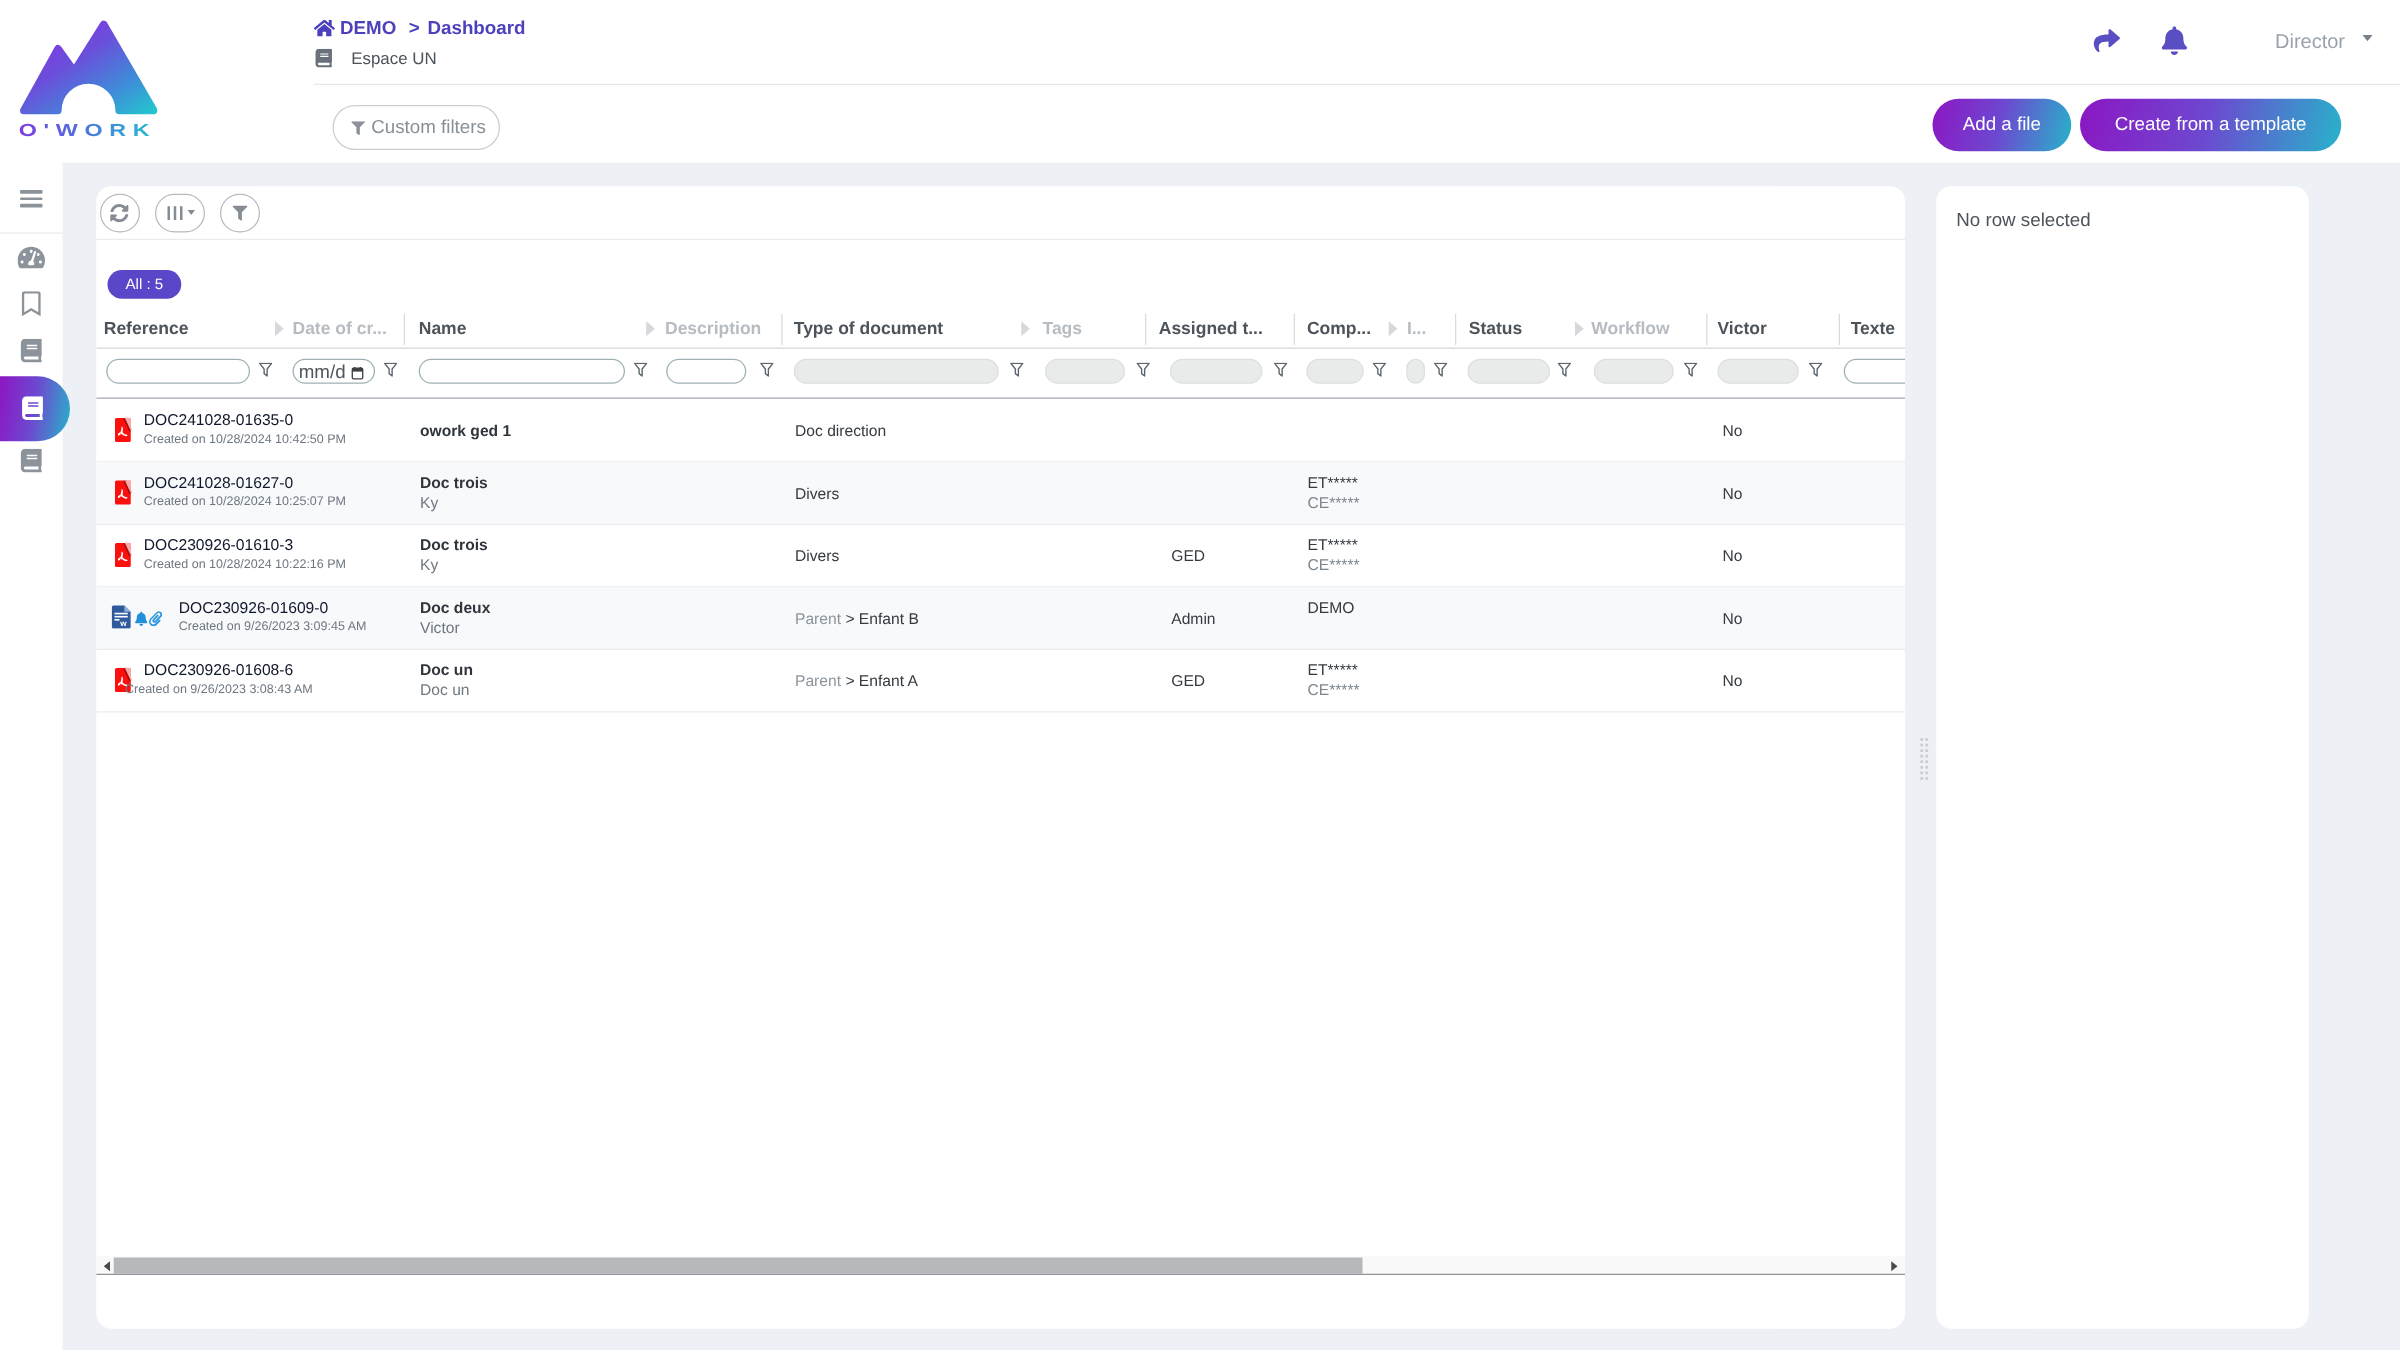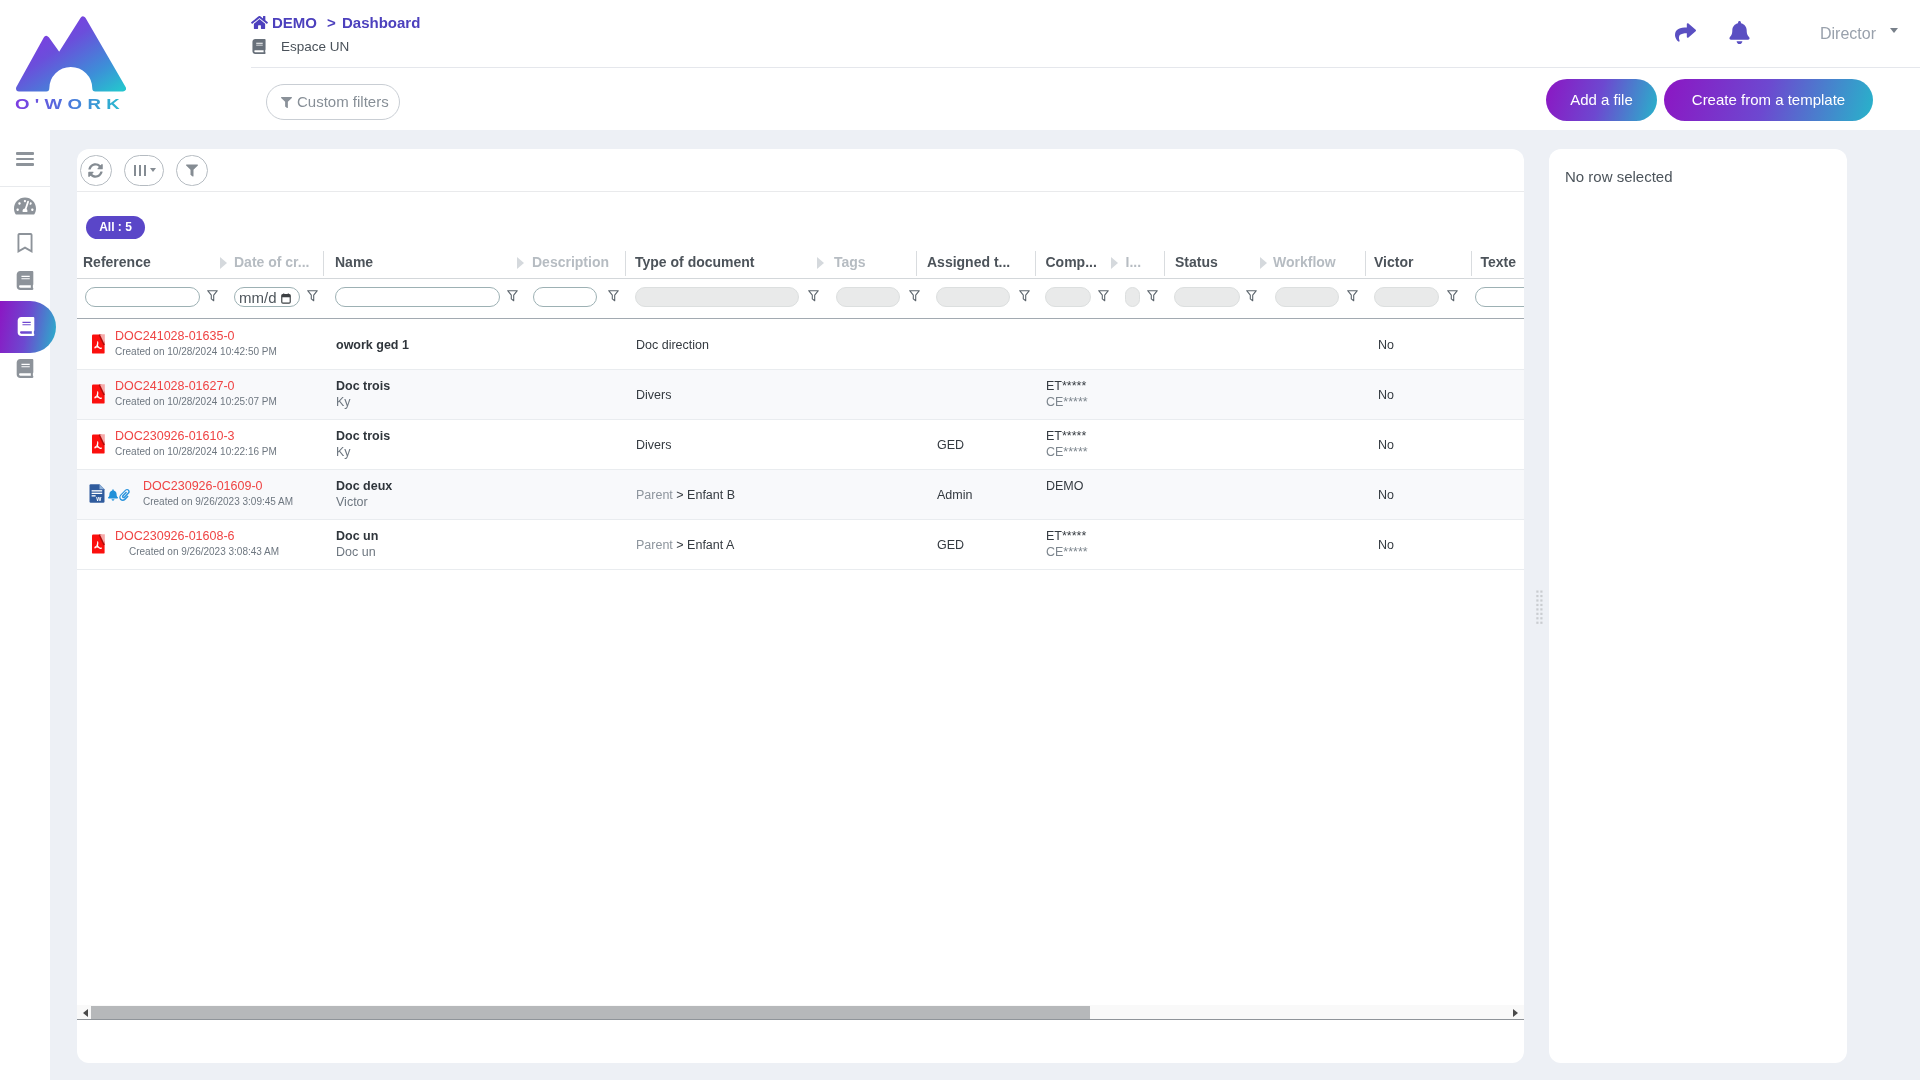--- a/index.html
+++ b/index.html
@@ -19,33 +19,33 @@
 .cfilters span { position:absolute; left:30px; top:8px; font-size:15px; color:#878f97; }
 .gbtn { position:absolute; top:79px; height:42px; border-radius:21px; background:linear-gradient(105deg,#8c16c3,#6d48d0 48%,#27b4ca); color:#fff; font-size:15px; text-align:center; line-height:42px; }
 .sidebar { position:absolute; left:0; top:130px; width:50px; height:950px; background:#fff; }
 .sdiv { position:absolute; left:0; top:56px; width:50px; height:1px; background:#e8eaed; }
 .sactive { position:absolute; left:0; top:171px; width:56px; height:52px; border-radius:0 26px 26px 0; background:linear-gradient(100deg,#8c16c3,#6d48d0 48%,#27b4ca); }
 .card { position:absolute; left:77px; top:149px; width:1447px; height:914px; background:#fff; border-radius:12px; overflow:hidden; }
 .rcard { position:absolute; left:1549px; top:149px; width:298px; height:914px; background:#fff; border-radius:12px; }
 .rcard span { position:absolute; left:16px; top:19px; font-size:15px; color:#4c545b; }
 .toolbar { position:absolute; left:0; top:0; width:1447px; height:43px; border-bottom:1px solid #e9eaec; }
 .tbtn { position:absolute; top:6px; height:31px; border:1px solid #b5bbc1; border-radius:16px; background:#fff; }
-.allpill { position:absolute; left:9px; top:67px; width:59px; height:23px; border-radius:12px; background:#5a46c8; color:#fff; font-size:12px; text-align:center; line-height:23px;font-weight:bold; }
+.allpill { position:absolute; left:9px; top:67px; width:59px; height:23px; border-radius:12px; background:#5a46c8; color:#fff; font-size:12px; text-align:center; line-height:23px; }
 .hd { position:absolute; top:104px; height:18px; line-height:18px; font-size:14px; font-weight:bold; color:#4c535a; white-space:nowrap; }
 .hd.gray { color:#b6bcc2; }
 .hsep { position:absolute; top:102px; width:1px; height:25px; background:#d9dcdf; }
 .htri { position:absolute; top:108px; width:0; height:0; border-top:6px solid transparent; border-bottom:6px solid transparent; border-left:7px solid #d5d9dd; }
 .hline { position:absolute; left:0; top:129px; width:1447px; height:1px; background:#d3d7da; }
 .fline { position:absolute; left:0; top:169px; width:1447px; height:1px; background:#a2aab1; }
 .fin { position:absolute; top:138px; height:20px; border-radius:10px; background:#fff; border:1px solid #9db1b4; }
 .fgray { position:absolute; top:138px; height:20px; border-radius:10px; background:#e9eaea; border:1px solid #dcdfdf; }
 .row { position:absolute; left:0; width:1447px; height:50px; border-bottom:1px solid #e9ecef; }
 .row.alt { background:#f8f9fb; }
 .c { position:absolute; white-space:nowrap; }
-.ref1 { top:9px; font-size:12.5px; line-height:15px; color:#ef4444; }
+.ref1 { top:9px; font-size:12.5px; line-height:15px; color:#0f172a; }
 .ref2 { top:25px; font-size:10px; line-height:14px; color:#6e7780; }
 .nm1 { top:9px; font-size:12.5px; line-height:15px; font-weight:bold; color:#2f353b; }
 .nm2 { top:25px; font-size:12.5px; line-height:14px; color:#6e7780; }
 .mid { top:18px; font-size:12.5px; line-height:14px; color:#343a40; }
 .gp { color:#8d959d; }
 .scrolltrack { position:absolute; left:0; top:856px; width:1447px; height:15px; background:#f9f9f9; border-bottom:1px solid #8f9499; }
 .thumb { position:absolute; left:14px; top:1px; width:999px; height:13px; background:#b6b8ba; }
 .sarrow { position:absolute; top:4px; width:0; height:0; border-top:4px solid transparent; border-bottom:4px solid transparent; }
 .rowsbar { position:absolute; left:0; top:872px; width:1447px; height:42px; background:#fff; }
 .rowsbar b { position:absolute; top:8px; font-size:12.5px; }
@@ -292,21 +292,21 @@
       <div class="c mid" style="left:1301px">No</div>
     </div>
 <div class="row" style="top:371px">
       <svg class="abs" style="left:14px;top:14px" width="14" height="20" viewBox="0 0 14 20">
         <path d="M1 1.6 Q1 0.4 2.2 0.4 H8.8 L13.6 10.6 V18.4 Q13.6 19.6 12.4 19.6 H2.2 Q1 19.6 1 18.4 Z" fill="#fb100e"></path>
         <path d="M8.8 0.4 L13.6 10.6" stroke="#ad0b0b" stroke-width="2.6" fill="none"></path>
         <path d="M8.8 0.2 L13.8 10.8 L13.8 0.2 Z" fill="#f7a9a8"></path>
         <path d="M3.6 14.6 c-0.9 -1.4 0.6 -2.4 1.6 -2.6 c0.8 -1.7 1.1 -3.4 0.9 -4.6 c1.4 -0.3 1.6 2 0.9 4.2 c0.7 1.4 1.9 2.2 3.2 2 c1.6 0.3 0.6 1.6 -0.7 1.3 c-1 -0.2 -2 -0.8 -2.6 -1.5 c-1.1 0.3 -2.2 0.6 -3.3 1.2 Z M4.3 14 c0.5 -0.3 1.3 -0.5 1.9 -0.7 l-0.5 -0.8 c-0.3 0.9 -0.9 1.2 -1.4 1.5 Z" fill="#fff"></path>
       </svg>
       <div class="c ref1" style="left:38px">DOC230926-01608-6</div>
-      <div class="c ref2" style="left:52px">Created on 9/26/2023 3:08:43 AM</div>
+      <div class="c ref2" style="left:23px">Created on 9/26/2023 3:08:43 AM</div>
       <div class="c nm1" style="left:259px">Doc un</div>
       <div class="c nm2" style="left:259px">Doc un</div>
       <div class="c mid" style="left:559px"><span class="gp">Parent</span> &gt; Enfant A</div>
       <div class="c mid" style="left:860px">GED</div>
       <div class="c nm1" style="left:969px;font-weight:normal;color:#343a40">ET*****</div>
       <div class="c nm2" style="left:969px;color:#7c858d">CE*****</div>
       <div class="c mid" style="left:1301px">No</div>
     </div>
 <div class="scrolltrack">
       <div class="thumb"></div>

